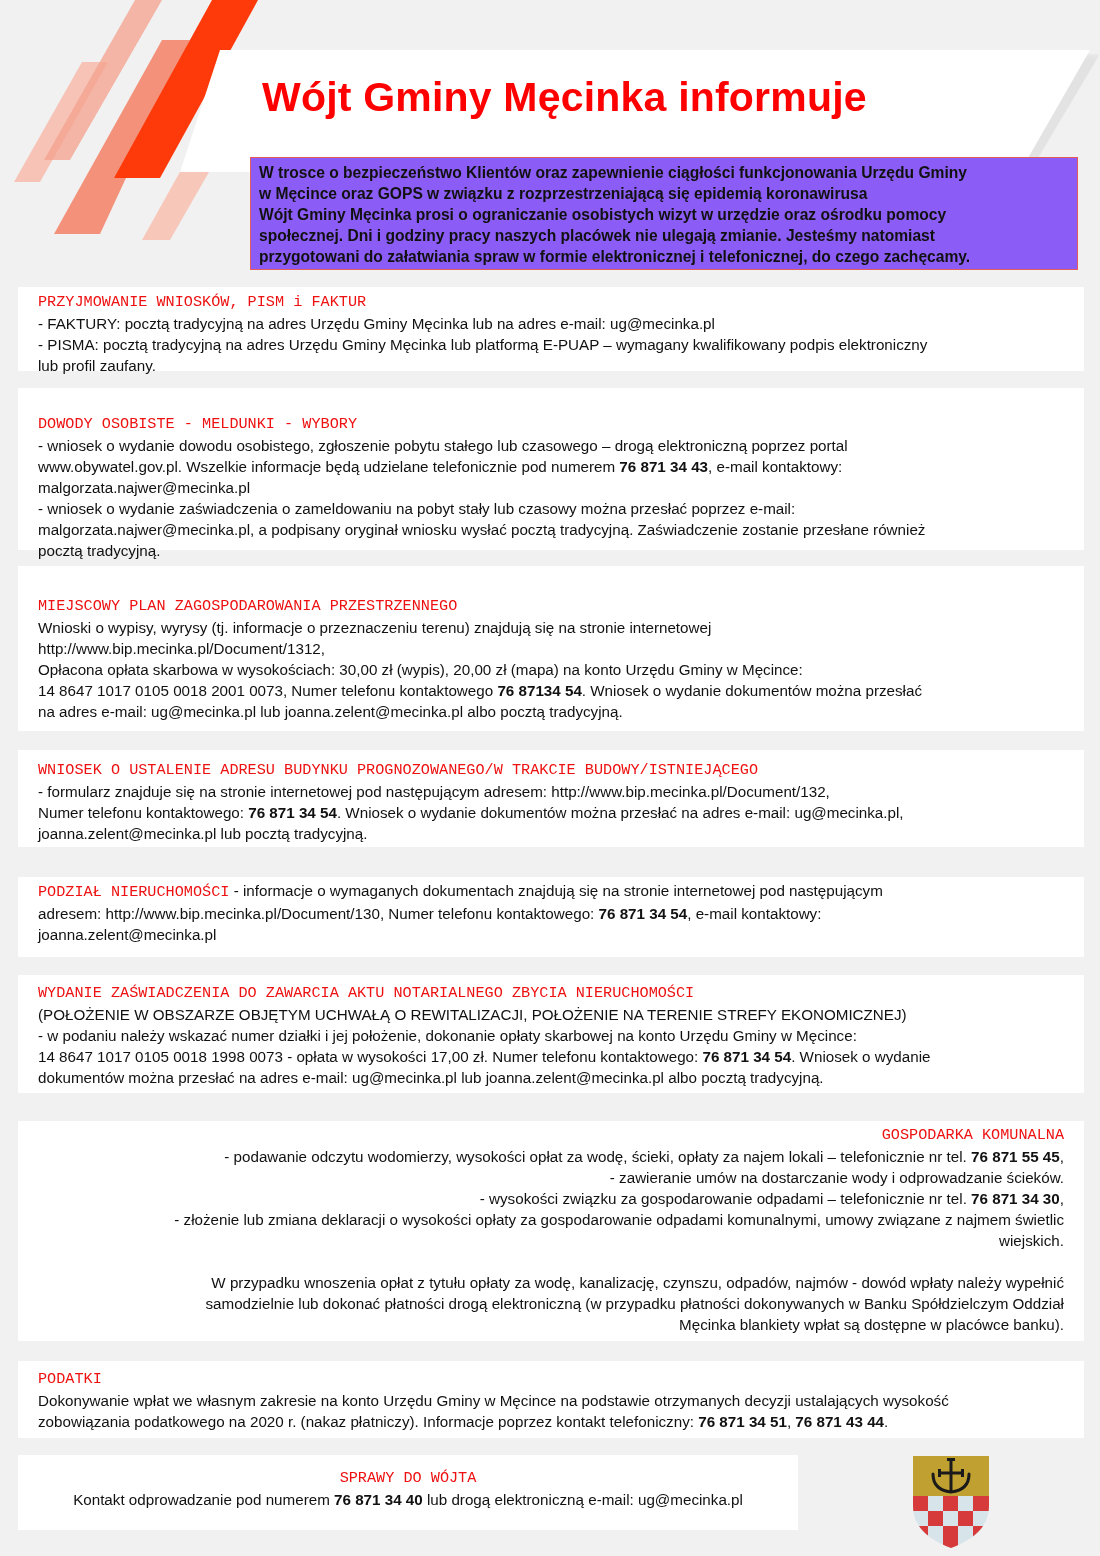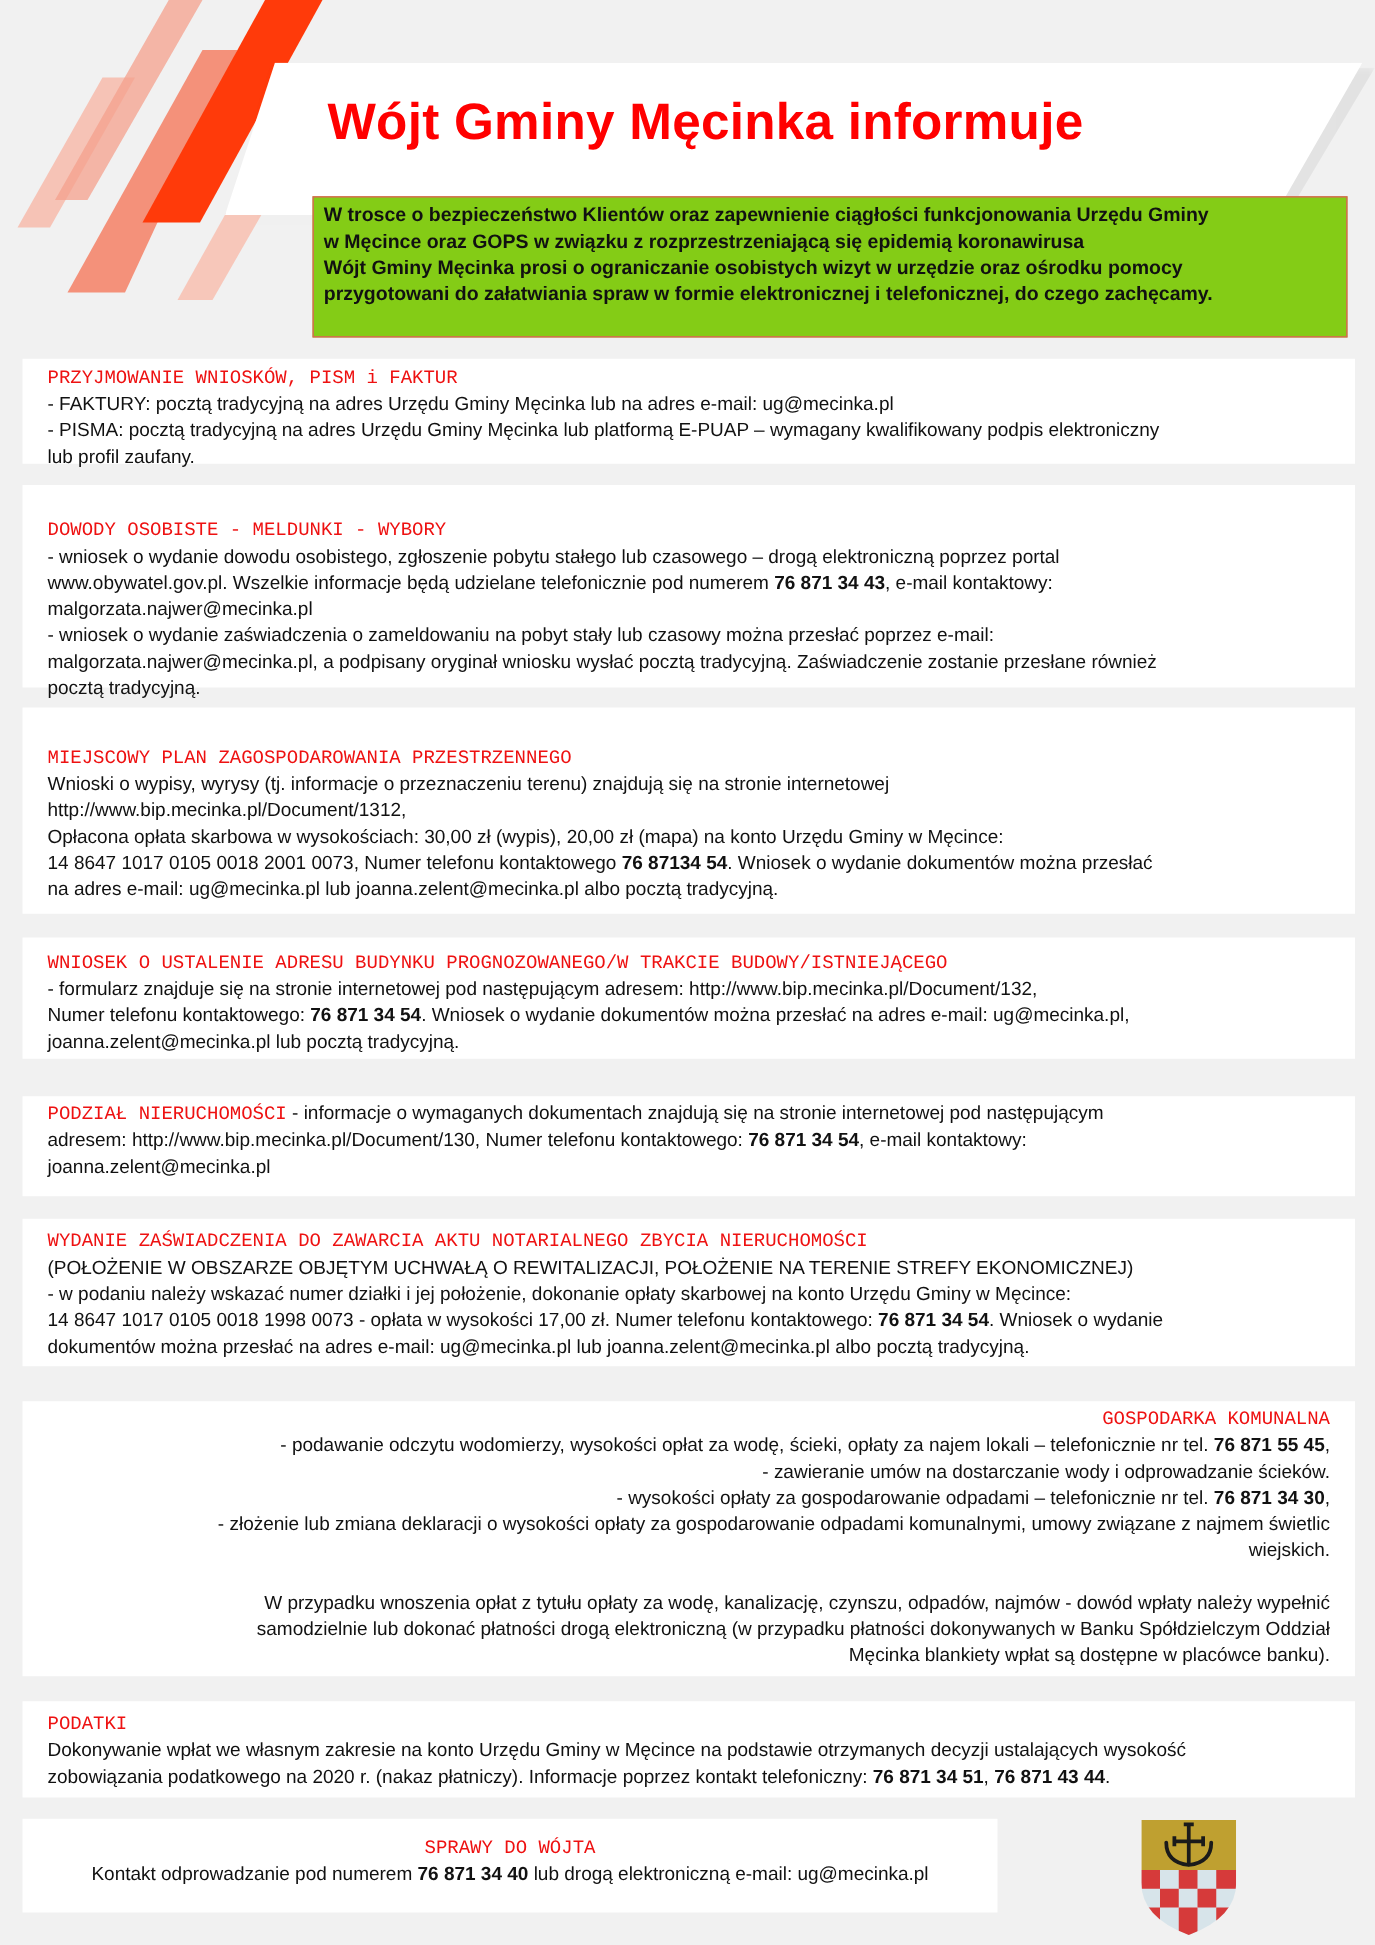--- a/index.html
+++ b/index.html
@@ -23,21 +23,21 @@
     clip-path: polygon(40px 0, 925px 0, 850px 126px, 0 126px);
     filter: blur(3px);
   }
   .title {
     position: absolute; left: 262px; top: 74px;
     font-size: 41px; font-weight: bold; color: #ff0000; letter-spacing: 0.2px;
     white-space: nowrap;
   }
   .intro {
     position: absolute; left: 250px; top: 157px; width: 812px; height: 107px;
-    border: 1px solid #e55a5a; background: #84cc16;
+    border: 1px solid #e55a5a; background: #8b5cf6;
     padding: 4px 6px 0 8px; box-sizing: content-box;
     font-size: 15.6px; line-height: 21px; font-weight: bold; color: #111;
   }
   .intro div { white-space: nowrap; }
   .card {
     position: absolute; left: 18px; width: 1066px; background: #fff;
     box-sizing: border-box; padding: 0 20px;
     font-size: 15.2px; line-height: 21px; color: #111;
   }
   .card .line { white-space: nowrap; }
@@ -58,20 +58,21 @@
 </svg>
 
 <div class="banner-shadow"></div>
 <div class="banner"></div>
 <div class="title">Wójt Gminy Męcinka informuje</div>
 
 <div class="intro">
   <div>W trosce o bezpieczeństwo Klientów oraz zapewnienie ciągłości funkcjonowania Urzędu Gminy</div>
   <div>w Męcince oraz GOPS w związku z rozprzestrzeniającą się epidemią koronawirusa</div>
   <div>Wójt Gminy Męcinka prosi o ograniczanie osobistych wizyt w urzędzie oraz ośrodku pomocy</div>
+  <div>społecznej. Dni i godziny pracy naszych placówek nie ulegają zmianie. Jesteśmy natomiast</div>
   <div>przygotowani do załatwiania spraw w formie elektronicznej i telefonicznej, do czego zachęcamy.</div>
 </div>
 
 <div class="card" style="top:287px;height:84px;padding-top:5px;">
     <div class="line h">PRZYJMOWANIE WNIOSKÓW, PISM i FAKTUR</div>
     <div class="line"><span>- FAKTURY:  pocztą tradycyjną na adres Urzędu Gminy Męcinka lub na adres e-mail: ug@mecinka.pl</span></div>
     <div class="line"><span>- PISMA: pocztą tradycyjną na adres Urzędu Gminy Męcinka lub platformą E-PUAP – wymagany kwalifikowany podpis elektroniczny</span></div>
     <div class="line"><span>lub profil zaufany.</span></div>
   </div>
 <div class="card" style="top:388px;height:162px;padding-top:26px;">
@@ -106,21 +107,21 @@
     <div class="line h">WYDANIE ZAŚWIADCZENIA DO ZAWARCIA AKTU NOTARIALNEGO ZBYCIA NIERUCHOMOŚCI</div>
     <div class="line"><span>(POŁOŻENIE W OBSZARZE OBJĘTYM UCHWAŁĄ O REWITALIZACJI, POŁOŻENIE NA TERENIE STREFY EKONOMICZNEJ)</span></div>
     <div class="line"><span>- w podaniu należy wskazać numer działki i jej położenie, dokonanie opłaty skarbowej na konto Urzędu Gminy w Męcince:</span></div>
     <div class="line"><span>14 8647 1017 0105 0018 1998 0073 - opłata w wysokości 17,00 zł. Numer telefonu kontaktowego: </span><b>76 871 34 54</b><span>. Wniosek o wydanie</span></div>
     <div class="line"><span>dokumentów można przesłać  na adres e-mail: ug@mecinka.pl lub joanna.zelent@mecinka.pl albo pocztą tradycyjną.</span></div>
   </div>
 <div class="card" style="top:1121px;height:220px;padding-top:4px;text-align:right;">
     <div class="line h">GOSPODARKA KOMUNALNA</div>
     <div class="line"><span>- podawanie odczytu wodomierzy, wysokości opłat za wodę, ścieki, opłaty za najem lokali – telefonicznie nr tel. </span><b>76 871 55 45</b><span>,</span></div>
     <div class="line"><span>- zawieranie umów na dostarczanie wody i odprowadzanie ścieków.</span></div>
-    <div class="line"><span>- wysokości opłaty za gospodarowanie odpadami – telefonicznie nr tel. </span><b>76 871 34 30</b><span>,</span></div>
+    <div class="line"><span>- wysokości związku za gospodarowanie odpadami – telefonicznie nr tel. </span><b>76 871 34 30</b><span>,</span></div>
     <div class="line"><span>- złożenie lub zmiana deklaracji o wysokości opłaty za gospodarowanie odpadami komunalnymi, umowy związane z najmem świetlic</span></div>
     <div class="line"><span>wiejskich.</span></div>
     <div class="gap"></div>
     <div class="line"><span>W przypadku wnoszenia opłat z tytułu opłaty za wodę, kanalizację, czynszu, odpadów, najmów - dowód wpłaty należy wypełnić</span></div>
     <div class="line"><span>samodzielnie lub dokonać płatności drogą elektroniczną (w przypadku płatności dokonywanych w Banku Spółdzielczym Oddział</span></div>
     <div class="line"><span>Męcinka blankiety wpłat są dostępne w placówce banku).</span></div>
   </div>
 <div class="card" style="top:1361px;height:77px;padding-top:8px;">
     <div class="line h">PODATKI</div>
     <div class="line"><span>Dokonywanie wpłat we własnym zakresie na konto Urzędu Gminy w Męcince na podstawie otrzymanych decyzji ustalających wysokość</span></div>

